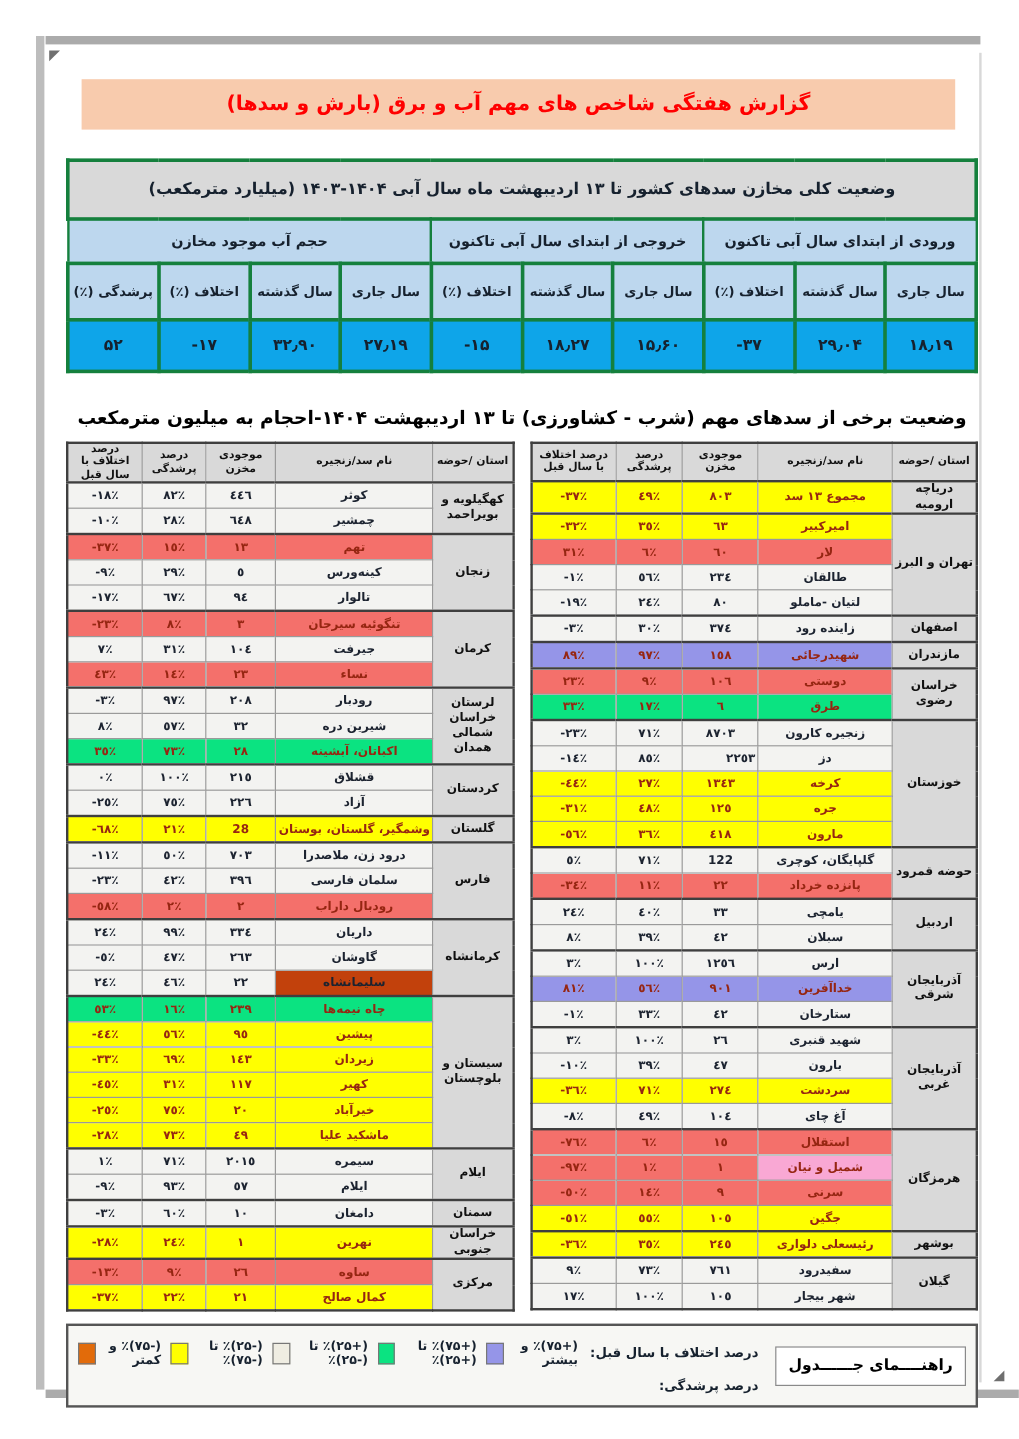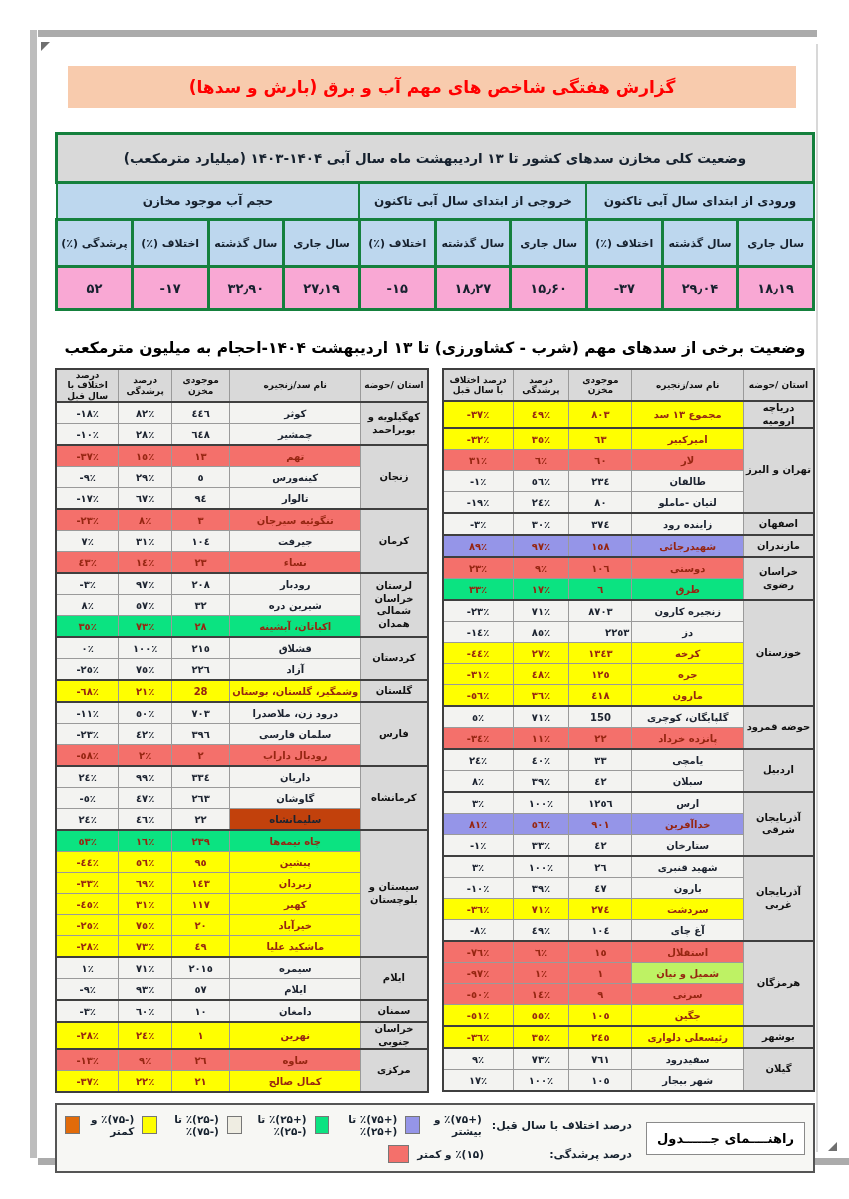--- a/index.html
+++ b/index.html
@@ -23,21 +23,21 @@
     margin:6px 19px 0 13px;height:42px;display:flex;align-items:center;justify-content:center;
     font-size:17px;letter-spacing:-.2px;
   }
 
   
   table.summary{width:100%;border-collapse:collapse;margin-top:24px;table-layout:fixed;}
   table.summary td{border:3px solid #15803d;text-align:center;vertical-align:middle;color:#16212e;}
   table.summary .cap{height:44px;font-size:13.5px;background:#d9d9d9;}
   table.summary .grp{height:32px;font-size:12px;background:#bdd7ee;border-width:2px;}
   table.summary .sub{height:42px;font-size:11px;background:#bdd7ee;}
-  table.summary .val{height:38px;font-size:13px;background:#f9a8d4;}
+  table.summary .val{height:38px;font-size:13px;background:#0ea5e9;}
   table.summary{border:2px solid #000;}
   table.summary td.group-first{border-right-width:2px;}
 
   
   .dams-title{margin-top:22px;height:30px;display:flex;align-items:center;justify-content:center;
     font-size:15.5px;color:#000;}
   .dams-wrap{display:flex;gap:13px;margin-top:5px;align-items:flex-start;}
   table.dams{flex:1;border-collapse:collapse;table-layout:fixed;border:2px solid #3f3f3f;}
   table.dams th,table.dams td{border:1px solid #9a9a9a;text-align:center;vertical-align:middle;
     padding:0 2px;overflow:hidden;white-space:nowrap;}
@@ -236,21 +236,21 @@
             <td class="colored" style="background: rgb(255, 255, 0);">مارون</td>
             <td class="colored" dir="ltr" style="background: rgb(255, 255, 0);">٤١٨</td>
             <td class="colored" dir="ltr" style="background: rgb(255, 255, 0);">٣٦٪</td>
             <td class="colored" dir="ltr" style="background: rgb(255, 255, 0);">-٥٦٪</td>
           </tr>
           <tr class="group-start">
             <th class="prov" rowspan="2">
               <div>حوضه قمرود</div>
             </th>
             <td style="background: rgb(243, 243, 241);">گلپایگان، کوچری</td>
-            <td dir="ltr" style="background: rgb(243, 243, 241);">150</td>
+            <td dir="ltr" style="background: rgb(243, 243, 241);">122</td>
             <td dir="ltr" style="background: rgb(243, 243, 241);">٧١٪</td>
             <td dir="ltr" style="background: rgb(243, 243, 241);">٥٪</td>
           </tr>
           <tr>
             <td class="colored" style="background: rgb(244, 112, 107);">پانزده خرداد</td>
             <td class="colored" dir="ltr" style="background: rgb(244, 112, 107);">٢٢</td>
             <td class="colored" dir="ltr" style="background: rgb(244, 112, 107);">١١٪</td>
             <td class="colored" dir="ltr" style="background: rgb(244, 112, 107);">-٣٤٪</td>
           </tr>
           <tr class="group-start">
@@ -319,21 +319,21 @@
           <tr class="group-start">
             <th class="prov" rowspan="4">
               <div>هرمزگان</div>
             </th>
             <td class="colored" style="background: rgb(244, 112, 107);">استقلال</td>
             <td class="colored" dir="ltr" style="background: rgb(244, 112, 107);">١٥</td>
             <td class="colored" dir="ltr" style="background: rgb(244, 112, 107);">٦٪</td>
             <td class="colored" dir="ltr" style="background: rgb(244, 112, 107);">-٧٦٪</td>
           </tr>
           <tr>
-            <td class="colored" style="background: #bef264;">شمیل و نیان</td>
+            <td class="colored" style="background: #f9a8d4;">شمیل و نیان</td>
             <td class="colored" dir="ltr" style="background: rgb(244, 112, 107);">١</td>
             <td class="colored" dir="ltr" style="background: rgb(244, 112, 107);">١٪</td>
             <td class="colored" dir="ltr" style="background: rgb(244, 112, 107);">-٩٧٪</td>
           </tr>
           <tr>
             <td class="colored" style="background: rgb(244, 112, 107);">سرنی</td>
             <td class="colored" dir="ltr" style="background: rgb(244, 112, 107);">٩</td>
             <td class="colored" dir="ltr" style="background: rgb(244, 112, 107);">١٤٪</td>
             <td class="colored" dir="ltr" style="background: rgb(244, 112, 107);">-٥٠٪</td>
           </tr>
@@ -649,23 +649,17 @@
               <span class="swatch" style="background: rgb(255, 255, 0);"></span>
             </span>
             <span class="litem">
               <span>(-۷۵)٪ و کمتر</span>
               <span class="swatch" style="background: rgb(226, 107, 10);"></span>
             </span>
           </div>
         </div>
         <div class="lrow">
           <span class="llabel">درصد پرشدگی:</span>
-          <div class="litems single">
-            <span class="litem">
-              <span>(۱۵)٪ و کمتر</span>
-              <span class="swatch" style="background: rgb(244, 112, 107);"></span>
-            </span>
-          </div>
         </div>
       </div>
   </div>
 
 </div>
 
 </body></html>

